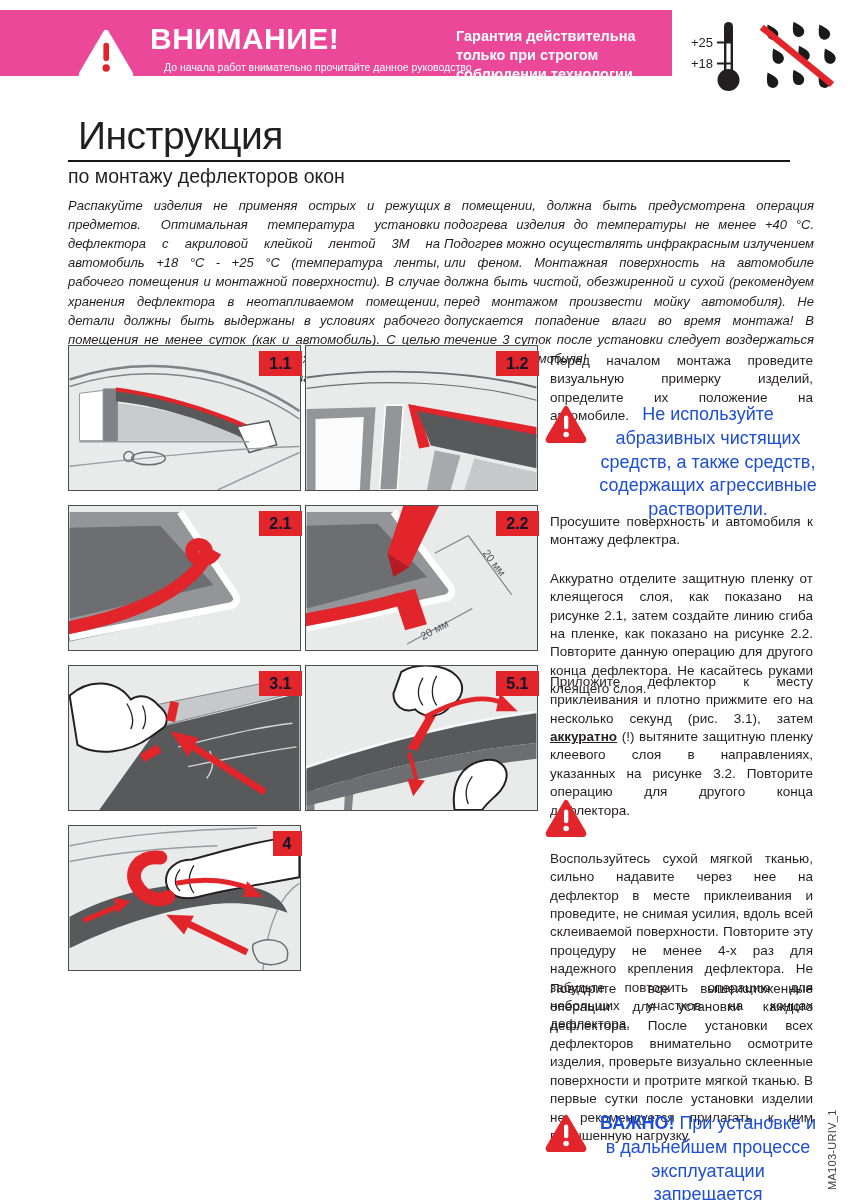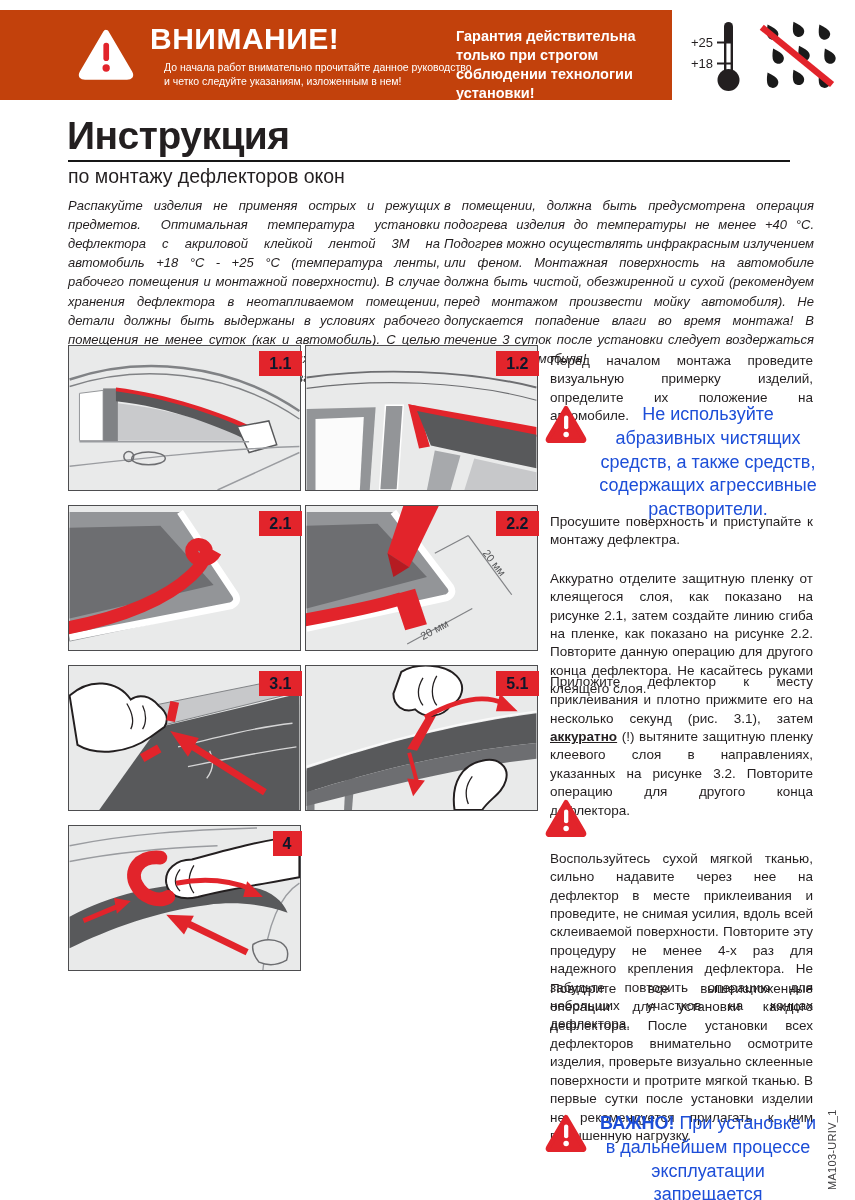--- a/index.html
+++ b/index.html
@@ -1,27 +1,27 @@
 <!DOCTYPE html>
 <html><head>
 <meta charset="utf-8">
 <style>
   html,body{margin:0;padding:0;background:#fff;}
   .page{position:relative;width:855px;height:1200px;background:#fff;overflow:hidden;
         font-family:"Liberation Sans",sans-serif;color:#231f20;}
   
-  .banner{position:absolute;left:0;top:10px;width:672px;height:90px;background:#c2410c;}
+  .banner{position:absolute;left:0;top:10px;width:672px;height:66px;background:#ec4899;}
   .banner-tri{position:absolute;left:78px;top:17px;width:56px;height:54px;}
   .banner-title{position:absolute;left:150px;top:12px;color:#fff;font-size:30px;font-weight:bold;letter-spacing:.5px;}
   .banner-sub{position:absolute;left:151px;top:50px;color:#fff;font-size:10.5px;line-height:1.35;margin-left:13px;}
   .banner-guarantee{position:absolute;left:456px;top:17px;width:205px;color:#fff;font-size:14.5px;font-weight:bold;line-height:1.3;}
   .thermo{position:absolute;left:690px;top:20px;width:56px;height:72px;}
   .norain{position:absolute;left:754px;top:18px;width:84px;height:74px;}
   
-  .title{position:absolute;left:67px;top:114px;font-size:39px;font-weight:bold;letter-spacing:-.5px;}
+  .title{position:absolute;left:78px;top:114px;font-size:39px;font-weight:normal;letter-spacing:-.5px;}
   .title-rule{position:absolute;left:68px;top:160px;width:722px;height:2px;background:#161616;}
   .subtitle{position:absolute;left:68px;top:165px;font-size:19.5px;}
   
   .intro{position:absolute;top:196px;font-size:13px;font-style:italic;line-height:1.47;text-align:justify;}
   .intro.left{left:68px;width:372px;text-align-last:justify;}
   .intro.right{left:444px;width:370px;}
   
   .main{position:absolute;left:68px;top:345px;width:750px;height:855px;}
   .panel{position:absolute;width:233px;height:146px;background:#e9eaea;border:1.5px solid #4d4d4f;box-sizing:border-box;}
   .panel svg.ill{position:absolute;left:0;top:0;width:100%;height:100%;}
@@ -233,21 +233,21 @@
       <svg class="tri" viewBox="0 0 64 58">
         <path d="M32 5 L59 51 Q61 55 56 55 H8 Q3 55 5 51 Z" fill="#e2242b" stroke="#e2242b" stroke-width="7" stroke-linejoin="round"></path>
         <rect x="29" y="16" width="6.5" height="21" rx="3.2" fill="#fff"></rect>
         <circle cx="32.2" cy="45" r="4.2" fill="#fff"></circle>
       </svg>
       <div class="wtxt">Не используйте абразивных чистящих средств, а также средств, содержащих агрессивные растворители.</div>
     </div>
 
 
     <div class="rcol s2a">
-        <p>Просушите поверхность и приступайте к монтажу дефлектра.</p>
+        <p>Просушите поверхность и автомобиля к монтажу дефлектра.</p>
       </div>
 
     <div class="rcol s2b">
         <p>Аккуратно отделите защитную пленку от клеящегося слоя, как показано на рисунке 2.1, затем создайте линию сгиба на пленке, как показано на рисунке 2.2. Повторите данную операцию для другого конца дефлектора. Не касайтесь руками клеящего слоя.</p>
       </div>
 
     <div class="rcol s3">
       <p><span>Приложите дефлектор к месту приклеивания и плотно прижмите его на несколько секунд (рис. 3.1), затем </span><span class="bold-u">аккуратно</span><span> (!) вытяните защитную пленку клеевого слоя в направлениях, указанных на рисунке 3.2. Повторите операцию для другого конца дефлектора.</span></p>
     </div>
 

